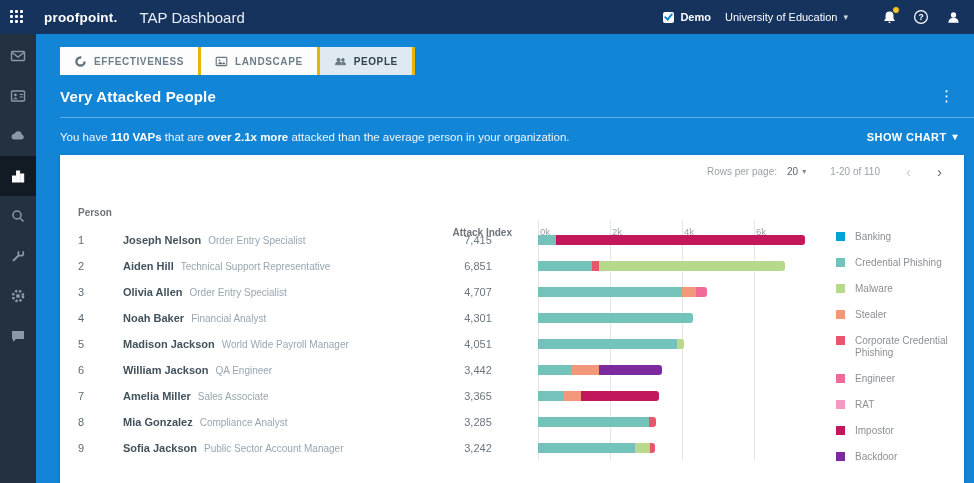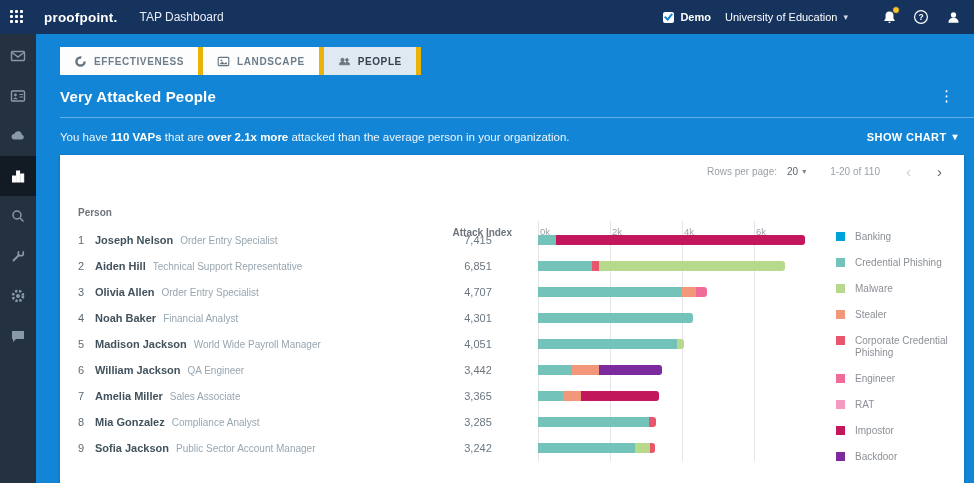--- a/index.html
+++ b/index.html
@@ -12,21 +12,21 @@
   .app { width:974px; height:483px; display:flex; flex-direction:column; }
 
   
   .topbar {
     height:34px; flex:0 0 34px; background:#16335e; color:#fff;
     display:flex; align-items:center; padding:0 12px 0 10px;
   }
   .apps-grid { width:14px; height:14px; display:grid; grid-template-columns:repeat(3,4px); grid-template-rows:repeat(3,4px); gap:1px; margin-right:20px; cursor:pointer;}
   .apps-grid i { background:#ffffff; border-radius:1px; width:3px; height:3px; display:block;}
   .logo { font-weight:bold; font-size:13.5px; letter-spacing:.2px; margin-right:22px; }
-  .app-title { font-size:12px; color:#e8eef6;text-align:right; }
+  .app-title { font-size:15px; color:#e8eef6;text-align:right; }
   .topbar .spacer { flex:1; }
   .demo-box { display:flex; align-items:center; gap:6px; margin-right:14px; cursor:pointer;}
   .checkbox { width:11px; height:11px; background:#fff; border-radius:2px; position:relative; }
   .checkbox:after { content:""; position:absolute; left:2.5px; top:0.5px; width:3px; height:6px; border:solid #1285d6; border-width:0 2px 2px 0; transform:rotate(40deg); }
   .demo-label { font-size:11px; font-weight:bold; }
   .org-name { font-size:11px; margin-right:6px; }
   .caret-down { font-size:9px; color:#cfd9e6; margin-right:18px; cursor:pointer;}
   .tb-icon { position:relative; width:18px; height:18px; margin-left:14px; display:flex; align-items:center; justify-content:center; cursor:pointer; color:#fff;}
   .badge-dot { position:absolute; top:-2px; right:-2px; width:8px; height:8px; border-radius:50%; background:#f8c525; border:1px solid #16335e; }
 
@@ -35,21 +35,21 @@
   .sidebar { width:36px; flex:0 0 36px; background:#243140; display:flex; flex-direction:column; padding-top:2px; }
   .side-item { height:40px; display:flex; align-items:center; justify-content:center; cursor:pointer; }
   .side-item svg { width:16px; height:16px; fill:#8a99a8; stroke:#8a99a8; }
   .side-item.active { background:#121a23; }
   .side-item.active svg { fill:#ffffff; stroke:#ffffff; }
 
   .main { flex:1; display:flex; flex-direction:column; padding-left:24px; min-width:0; }
 
   
   .tabs { display:flex; margin-top:13px; }
-  .tab { height:28px; display:flex; align-items:center; gap:7px; padding:0 14px; background:#fdfdfd; color:#6d7e8b; font-size:10px; letter-spacing:.6px; border-right:5px solid #eab308; cursor:pointer; font-weight:bold;}
+  .tab { height:28px; display:flex; align-items:center; gap:7px; padding:0 14px; background:#fdfdfd; color:#6d7e8b; font-size:10px; letter-spacing:.6px; border-right:3px solid #eab308; cursor:pointer; font-weight:bold;}
   .tab svg { width:13px; height:13px; fill:#66757f; stroke:#66757f;}
   .tab.active { background:#dfe9f2; color:#33424e; }
 
   
   .panel-header { height:42px; display:flex; align-items:center; justify-content:space-between; color:#fff; padding-right:14px; }
   .panel-title { font-size:15px; font-weight:bold; letter-spacing:.2px; }
   .kebab { font-size:15px; color:#fff; cursor:pointer; padding:0 6px; }
   .banner { border-top:1px solid rgba(255,255,255,.35); height:38px; display:flex; align-items:center; justify-content:space-between; color:#eef5fb; font-size:11.5px; padding-right:16px; }
   .banner b { color:#fff; }
   .show-chart { display:flex; align-items:center; gap:6px; font-size:11px; font-weight:bold; letter-spacing:.4px; color:#fff; cursor:pointer; }
@@ -68,21 +68,21 @@
   .table-wrap { flex:1; min-width:0; }
   .thead, .trow { display:grid; grid-template-columns:340px 68px 1fr; column-gap:26px; padding-left:18px; padding-right:6px; align-items:center; }
   .thead { height:22px; font-size:10px; color:#6d747b; font-weight:bold; }
   .th-index { text-align:right;margin-top:40px; }
   .axis-row { display:grid; grid-template-columns:340px 68px 1fr; column-gap:26px; padding-left:18px; padding-right:6px; height:18px; }
   .axis-cell { position:relative; font-size:9.5px; color:#9aa1a8; }
   .axis-cell span { position:absolute; top:17px; }
   .trow { height:26px; }
   .cell-person { display:flex; align-items:baseline; gap:7px; white-space:nowrap; overflow:hidden; font-size:11px; }
   .rank { color:#5d6a74; min-width:10px; }
-  .pname { color:#42525d; font-weight:bold; }
+  .pname { color:#42525d; font-weight:bold;margin-left:28px; }
   .prole { color:#98a6b0; font-size:10px; }
   .cell-index { text-align:center; font-size:11px; color:#6b7680; }
   .cell-chart { align-self:stretch; display:flex; align-items:center;
     background-image:linear-gradient(to right, #e3e5e7 1px, transparent 1px);
     background-size:25% 100%; background-repeat:repeat-x; }
   .axis-grid { background-image:linear-gradient(to right, #e3e5e7 1px, transparent 1px); background-size:25% 100%; height:6px; position:absolute; bottom:0; left:0; right:0; }
   .bar { display:flex; height:10px; width:100%; }
   .seg:last-child { border-radius:0 3px 3px 0; }
 
   

